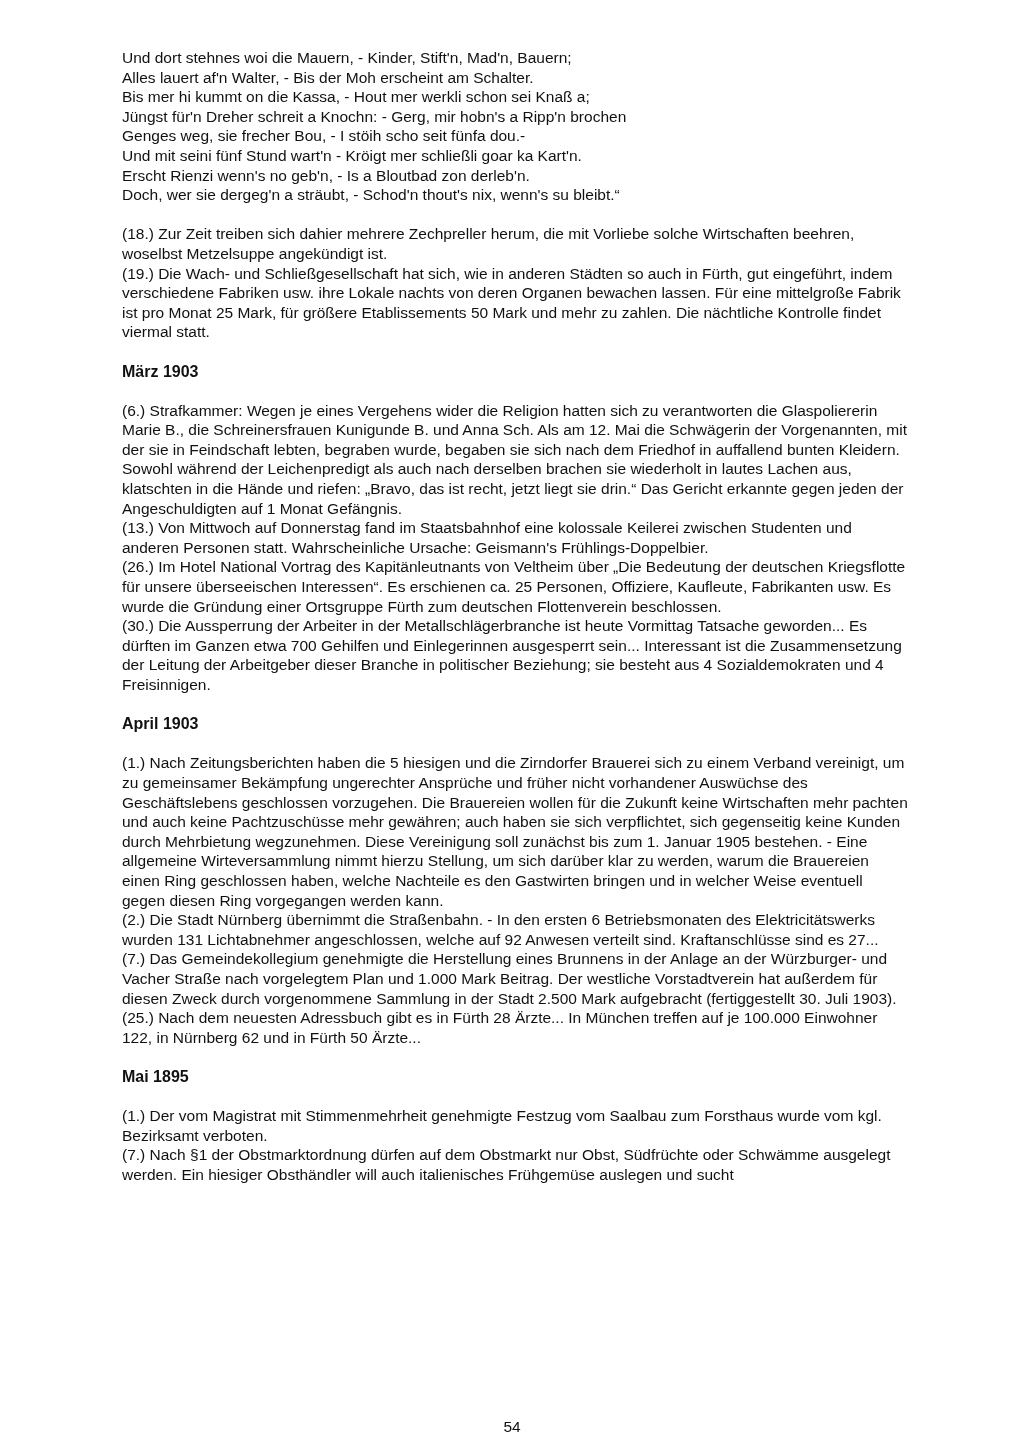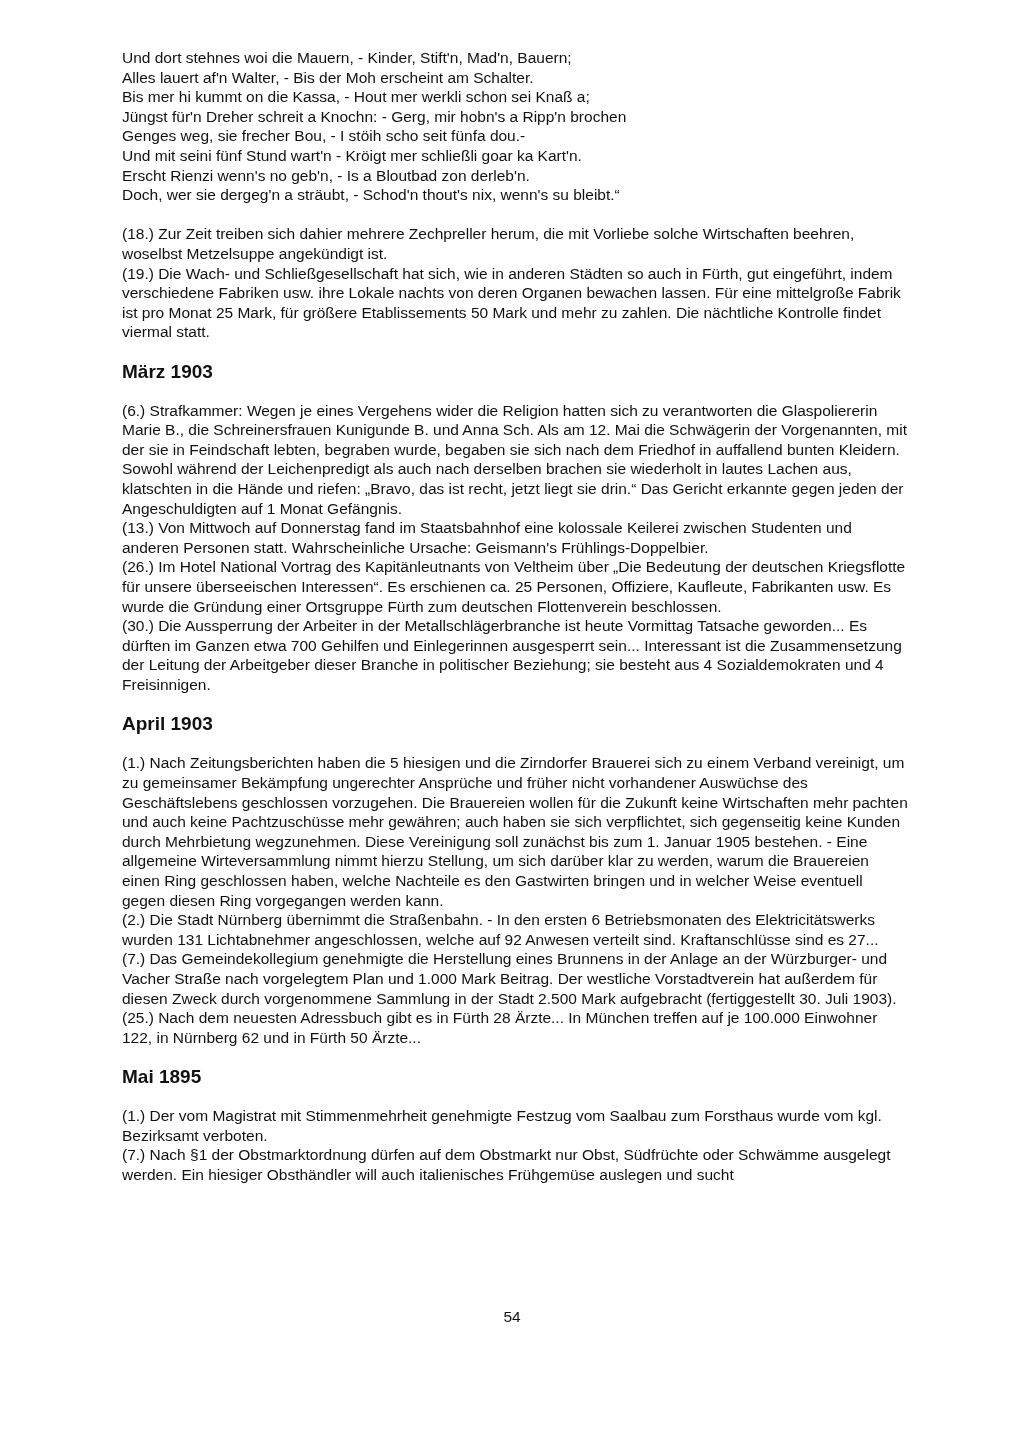--- a/index.html
+++ b/index.html
@@ -26,28 +26,28 @@
     margin-bottom: 19.6px;
   }
   .poem-line {
     white-space: nowrap;
   }
   .paragraph {
     margin: 0;
     text-align: left;
   }
   .section-heading {
-    font-size: 19px;
+    font-size: 16px;
     font-weight: bold;
     margin-top: 19.6px;
     margin-bottom: 19.6px;
   }
   .page-number {
     position: absolute;
-    top: 1308px;
+    top: 1418px;
     left: 0;
     width: 1024px;
     text-align: center;
     font-size: 15.5px;
     color: #111111;
   }
 </style>
 </head>
 <body>
 

